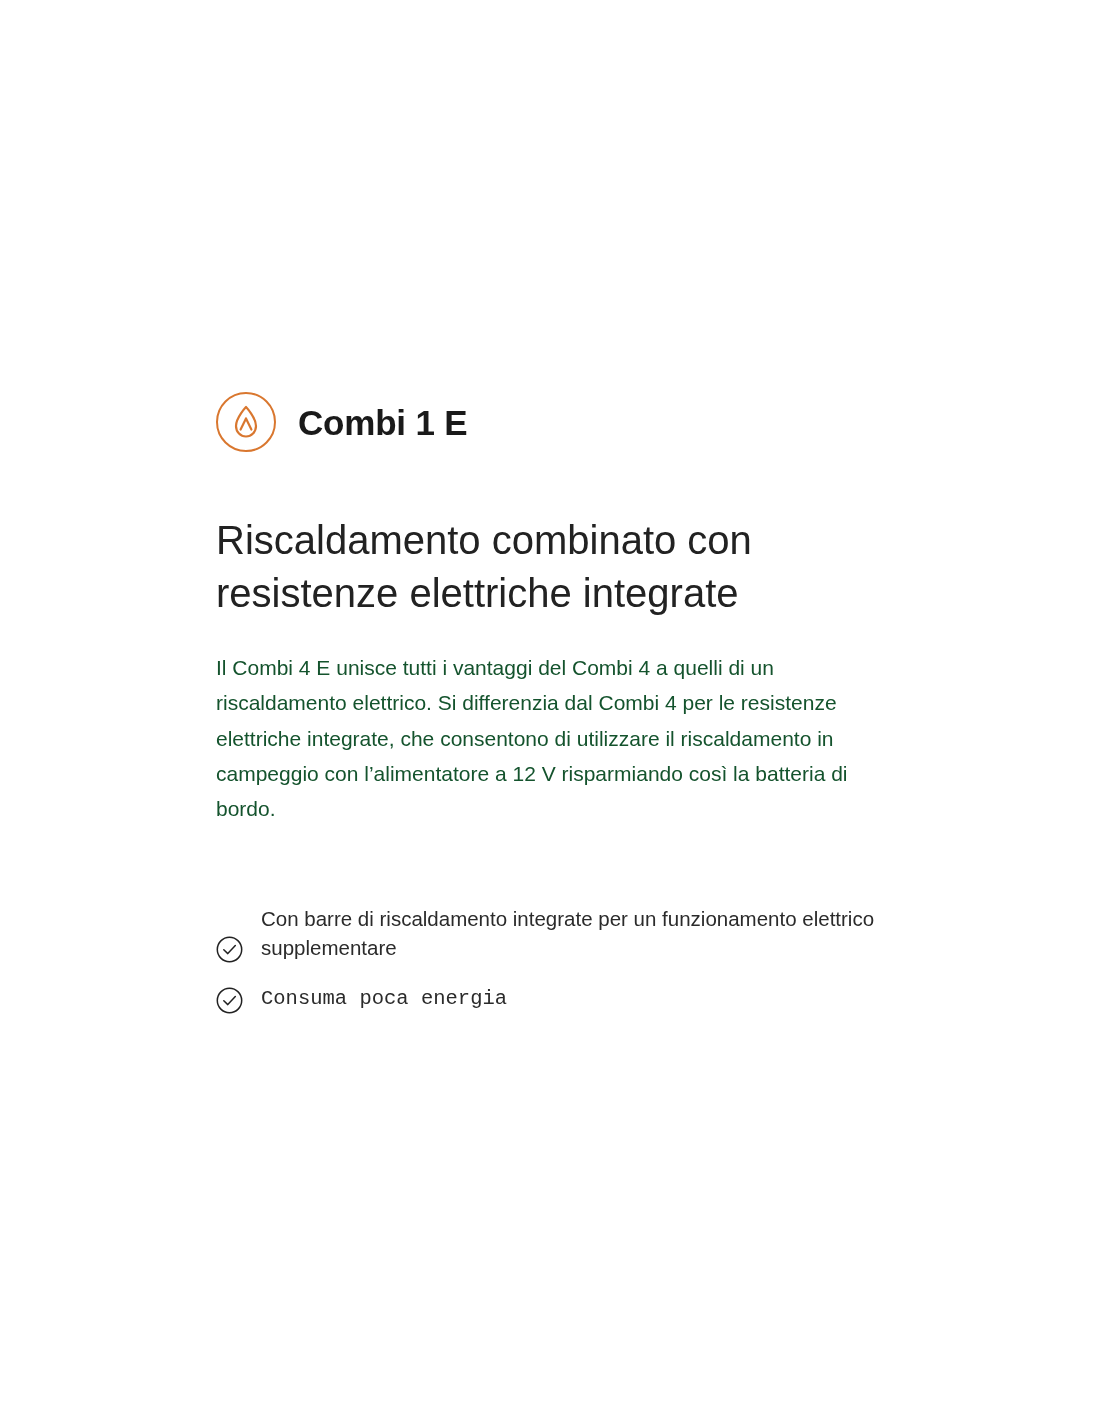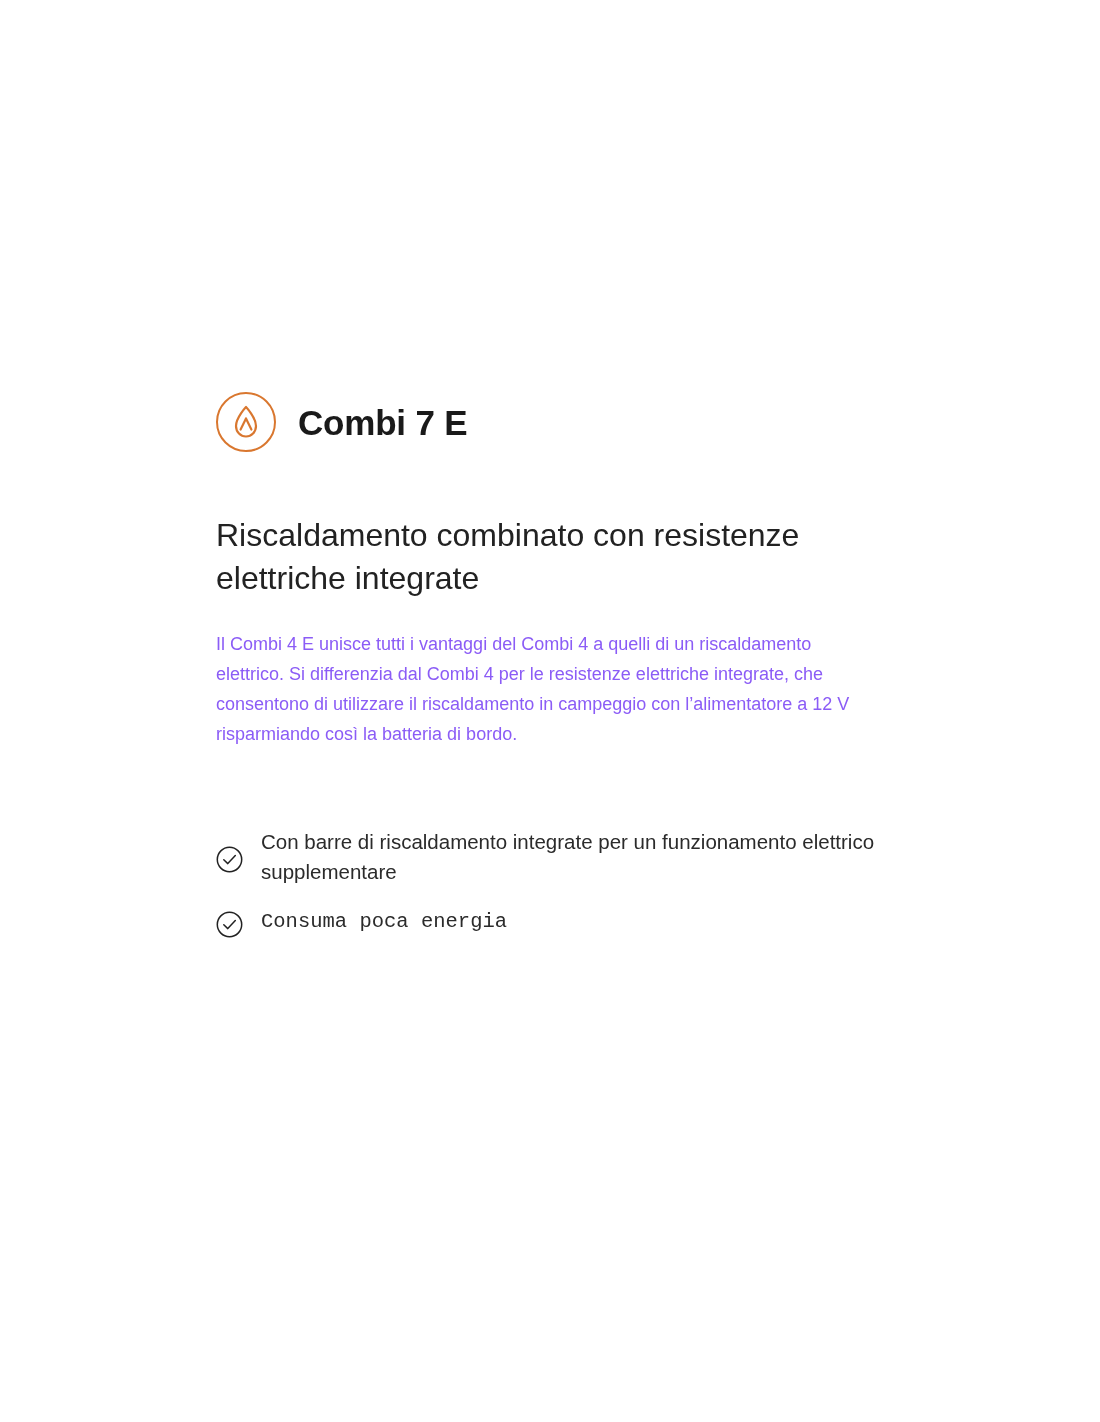--- a/index.html
+++ b/index.html
@@ -46,46 +46,46 @@
   .product-title {
     font-size: 35px;
     font-weight: bold;
     letter-spacing: -0.2px;
     color: #1a1a1a;
     line-height: 1;
   }
 
   
   .headline {
-    font-size: 32px;
+    font-size: 40px;
     font-weight: normal;
     line-height: 1.33;
     color: #222222;
     margin: 0 0 30px 0;
     max-width: 640px;
   }
 
   
   .body-copy {
-    font-size: 18px;
+    font-size: 21px;
     line-height: 1.67;
-    color: #8b5cf6;
+    color: #14532d;
     margin: 0;
     max-width: 660px;
   }
 
   
   .benefits {
     list-style: none;
     margin: 78px 0 0 0;
     padding: 0;
   }
   .benefit-item {
     display: flex;
-    align-items: center;
+    align-items: flex-end;
     gap: 18px;
     margin-bottom: 20px;
   }
   .benefit-item:last-child { margin-bottom: 0; font-family: Liberation Mono, monospace; }
 
   .check-icon {
     flex: 0 0 27px;
     width: 27px;
     height: 27px;
     margin-top: 4px;
@@ -104,21 +104,21 @@
 
 <div class="page">
 
   <div class="title-row">
     <div class="flame-badge">
       <svg width="34" height="36" viewBox="0 0 34 36" aria-hidden="true">
         <path d="M17 3 C17 3 7 13.5 7 22 C7 28 11.6 32.5 17 32.5 C22.4 32.5 27 28 27 22 C27 13.5 17 3 17 3 Z" fill="none" stroke="#d9772f" stroke-width="2.2" stroke-linejoin="round"></path>
         <path d="M17 14.5 L11.6 25.5 M17 14.5 L22.4 25.5" fill="none" stroke="#d9772f" stroke-width="2.2" stroke-linecap="round"></path>
       </svg>
     </div>
-    <div class="product-title">Combi 7 E</div>
+    <div class="product-title">Combi 1 E</div>
   </div>
 
   <h2 class="headline">Riscaldamento combinato con resistenze elettriche integrate</h2>
 
   <p class="body-copy">Il Combi 4 E unisce tutti i vantaggi del Combi 4 a quelli di un riscaldamento elettrico. Si differenzia dal Combi 4 per le resistenze elettriche integrate, che consentono di utilizzare il riscaldamento in campeggio con l’alimentatore a 12 V risparmiando così la batteria di bordo.</p>
 
   <ul class="benefits">
     <li class="benefit-item">
       <span class="check-icon">
         <svg width="27" height="27" viewBox="0 0 27 27" aria-hidden="true">

